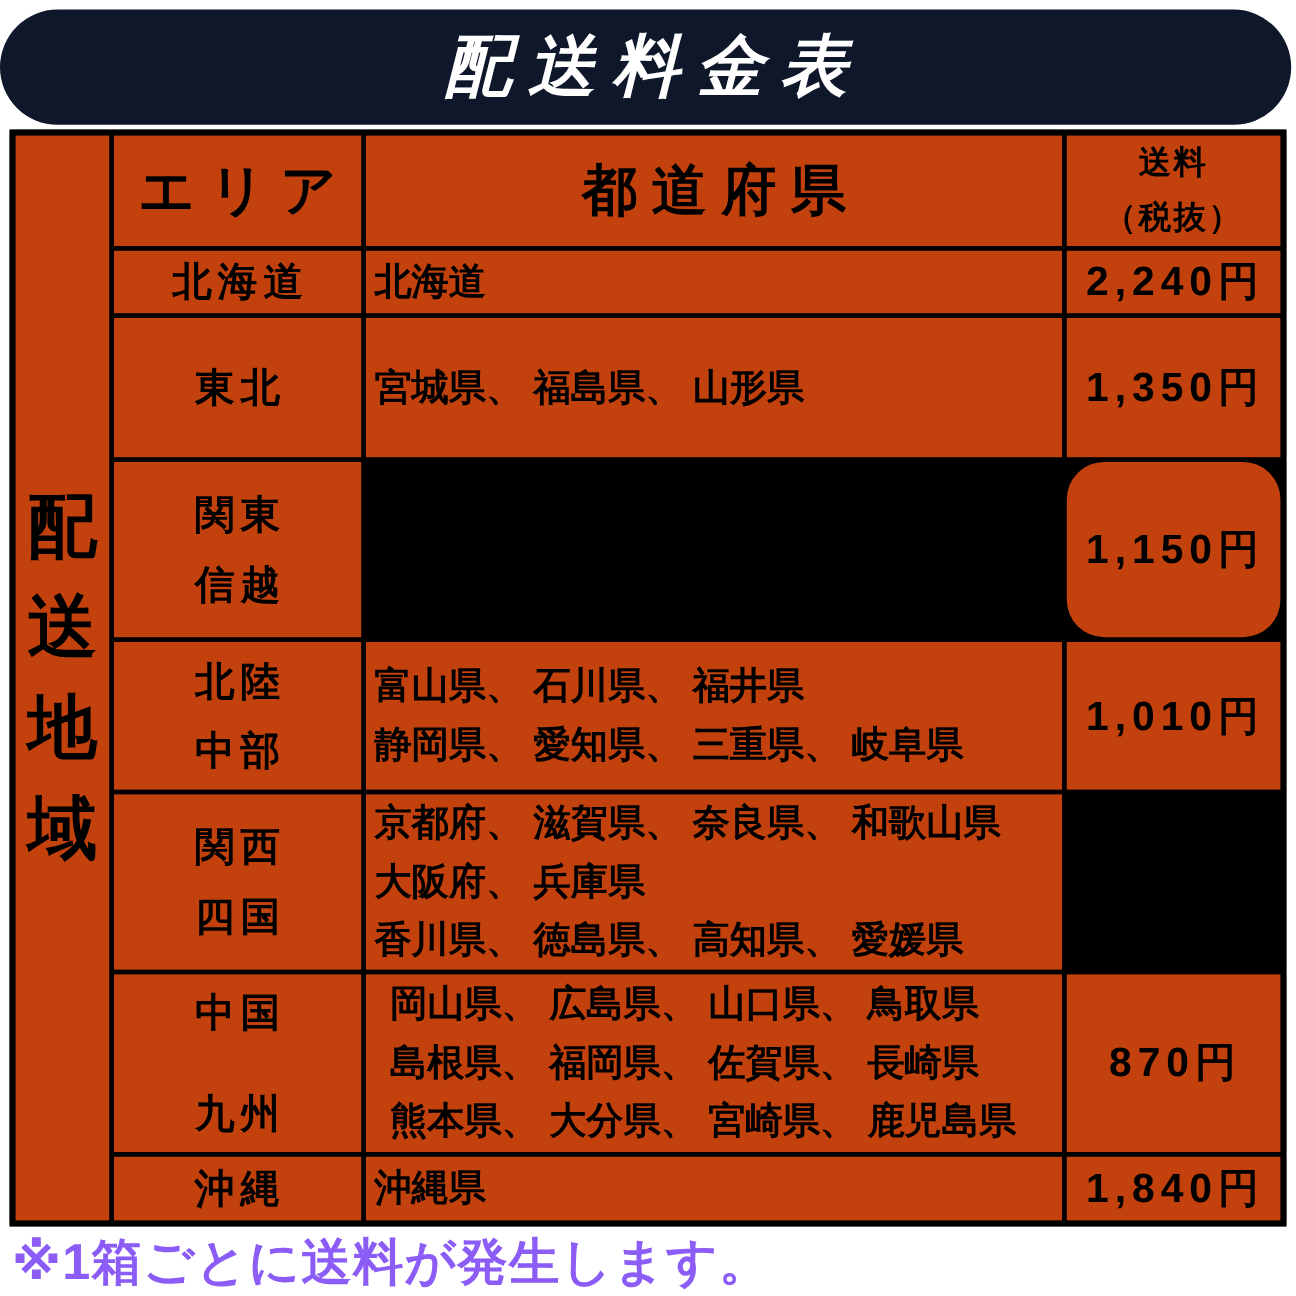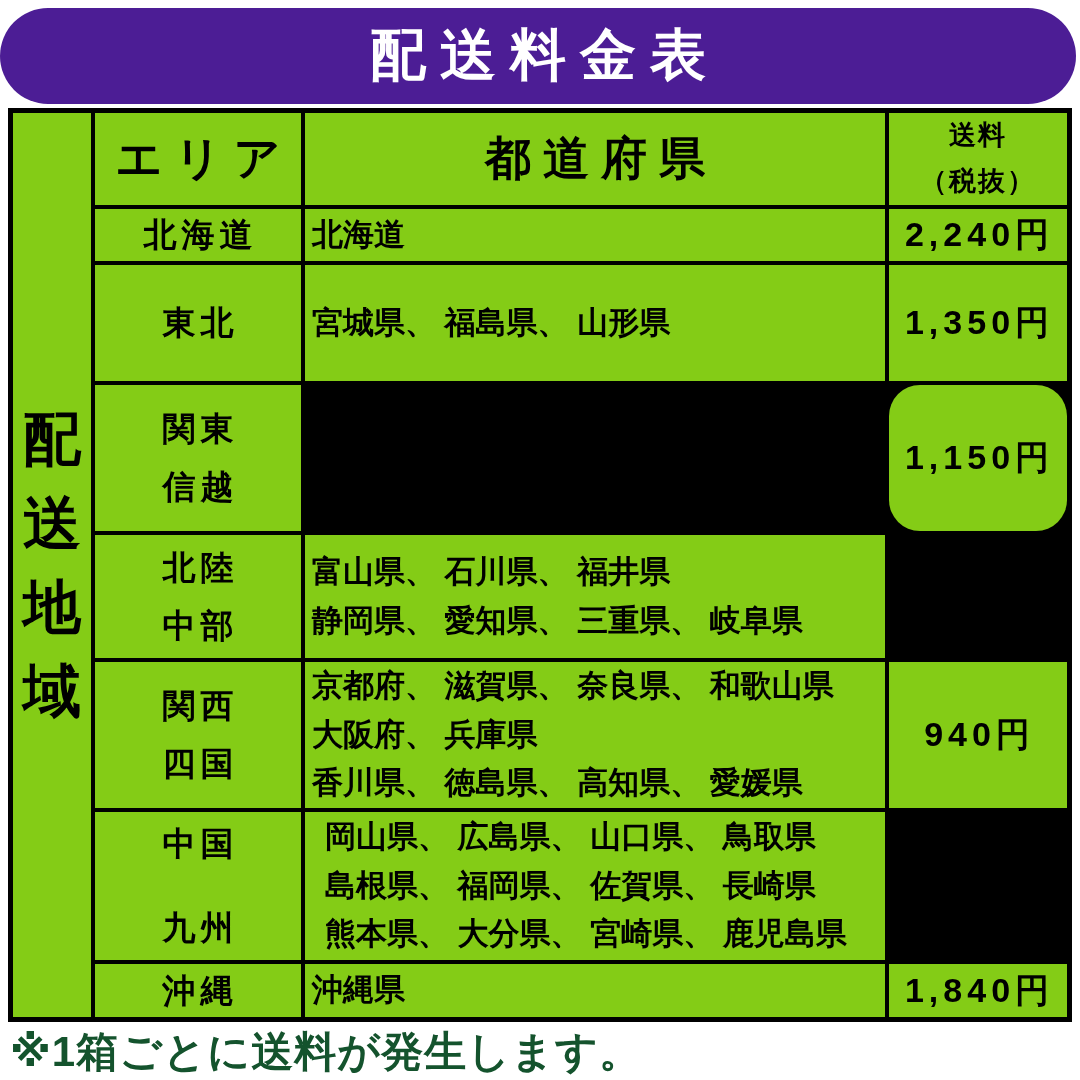--- a/index.html
+++ b/index.html
@@ -17,21 +17,21 @@
     color:#fff;font-size:56px;letter-spacing:14px;text-indent:14px;
   }
   
   .fee-table{
     position:absolute;left:8px;top:108px;
     display:grid;
     grid-template-columns:78px 206px 580px 178px;
     grid-template-rows:92px 52px 116px 146px 123px 146px 148px 53px;
     gap:4px;background:#000;border:5px solid #000;
   }
-  .cell{background:#84cc16;display:flex;align-items:center;justify-content:center;}
+  .cell{background:#c2410c;display:flex;align-items:center;justify-content:center;}
   .side-cell{
     grid-column:1;grid-row:1 / -1;
     flex-direction:column;justify-content:center;
   }
   .side-char{font-size:58px;line-height:1.0;padding:13px 0;}
   .hdr{font-size:46px;letter-spacing:12px;text-indent:12px;}
   .hdr-fee{flex-direction:column;font-size:27px;letter-spacing:2px;line-height:1.7;}
   .area-cell{flex-direction:column;font-size:33px;letter-spacing:5px;text-indent:5px;line-height:1.75;}
   .pref-cell{
     flex-direction:column;align-items:flex-start;justify-content:center;
@@ -40,21 +40,21 @@
   .fee-cell{font-size:34px;letter-spacing:5px;text-indent:3px;}
   
   .footer-note{
     position:absolute;left:10px;top:1024px;
     font-size:42px;letter-spacing:1px;
   }
 </style>
 </head>
 <body>
 
-<div class="banner" style="background: #4c1d95;">
+<div class="banner" style="background: #0f172a; font-style: italic;">
   <div class="banner-title">配送料金表</div>
 </div>
 
 <div class="fee-table" id="fee-table">
 
   <div class="cell side-cell" id="side-cell">
       <span class="side-char">配</span>
       <span class="side-char">送</span>
       <span class="side-char">地</span>
       <span class="side-char">域</span>
@@ -87,41 +87,42 @@
     </div>
     <div class="cell fee-cell" style="grid-area: 4 / 4; border-radius: 31px;">1,150円</div>
     <div class="cell area-cell" style="grid-area: 5 / 2;">
       <div>北陸</div>
       <div>中部</div>
     </div>
     <div class="cell pref-cell" style="grid-area: 5 / 3;">
       <div>富山県、 石川県、 福井県</div>
       <div>静岡県、 愛知県、 三重県、 岐阜県</div>
     </div>
+    <div class="cell fee-cell" style="grid-area: 5 / 4;">1,010円</div>
     <div class="cell area-cell" style="grid-area: 6 / 2;">
       <div>関西</div>
       <div>四国</div>
     </div>
     <div class="cell pref-cell" style="grid-area: 6 / 3;">
       <div>京都府、 滋賀県、 奈良県、 和歌山県</div>
       <div>大阪府、 兵庫県</div>
       <div>香川県、 徳島県、 高知県、 愛媛県</div>
     </div>
-    <div class="cell fee-cell" style="grid-area: 6 / 4;">940円</div>
     <div class="cell area-cell" style="grid-area: 7 / 2; gap: 26px;">
       <div>中国</div>
       <div>九州</div>
     </div>
     <div class="cell pref-cell" style="grid-area: 7 / 3; padding-left: 20px;">
       <div>岡山県、 広島県、 山口県、 鳥取県</div>
       <div>島根県、 福岡県、 佐賀県、 長崎県</div>
       <div>熊本県、 大分県、 宮崎県、 鹿児島県</div>
     </div>
+    <div class="cell fee-cell" style="grid-area: 7 / 4;">870円</div>
     <div class="cell area-cell" style="grid-area: 8 / 2;">
       <div>沖縄</div>
     </div>
     <div class="cell pref-cell" style="grid-area: 8 / 3;">
       <div>沖縄県</div>
     </div>
     <div class="cell fee-cell" style="grid-area: 8 / 4;">1,840円</div>
   </div>
 
-<div class="footer-note" style="color: #14532d;">※1箱ごとに送料が発生します。</div>
+<div class="footer-note" style="color: #8b5cf6;">※1箱ごとに送料が発生します。</div>
 
 </body></html>

